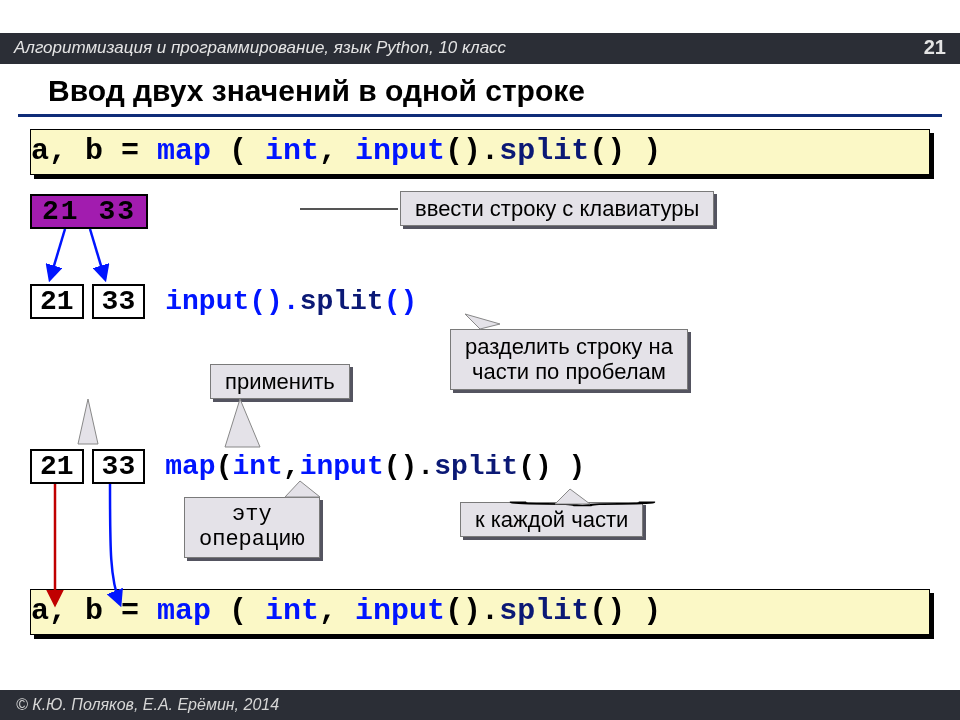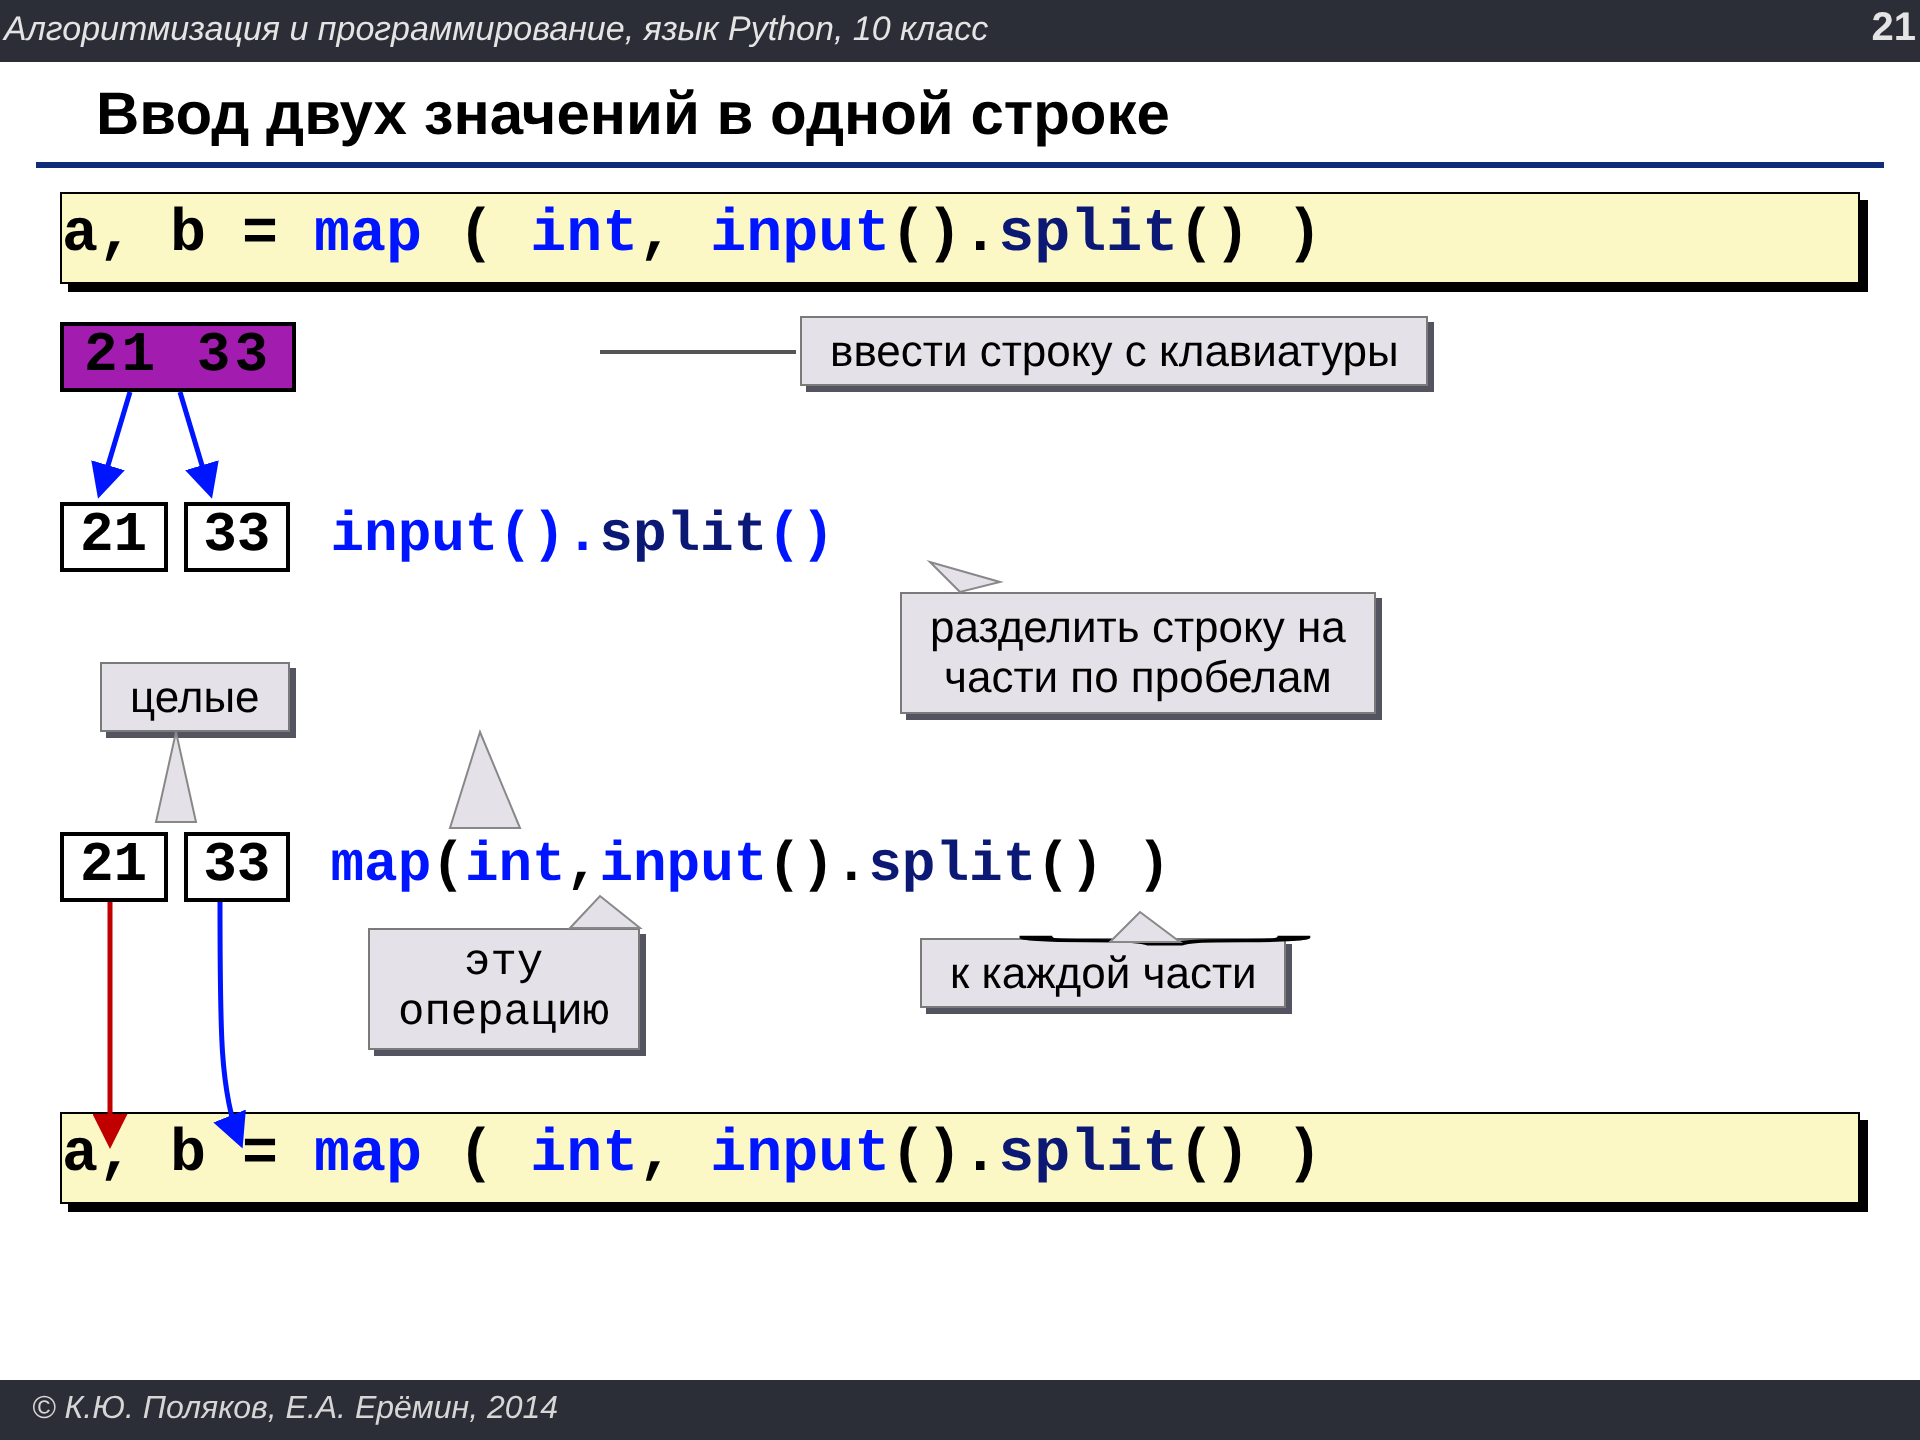--- a/index.html
+++ b/index.html
@@ -10,24 +10,25 @@
     background: #ffffff;
     font-family: Arial, Helvetica, sans-serif;
     position: relative;
     overflow: hidden;
   }
   .topbar {
     background: #2b2e36;
     color: #e4e4e4;
     font-style: italic;
     font-size: 17px;
-    padding: 3px 2px 5px;
+    padding: 3px 14px 5px;
     display: flex;
     justify-content: space-between;
     align-items: center;
+    margin-top: 33px;
   }
   .pagenum { font-style: normal; font-weight: bold; font-size: 20px; }
   .title {
     font-size: 30px;
     font-weight: bold;
     color: #000;
     padding: 10px 30px 6px;
     border-bottom: 3px solid #0f2c78;
     margin: 0 18px 12px 18px;
   }
@@ -158,21 +159,21 @@
       <span class="kw-blue">int</span>
       <span class="kw-black">, </span>
       <span class="kw-blue">input</span>
       <span class="kw-black">().</span>
       <span class="kw-navy">split</span>
       <span class="kw-black">() )</span>
   </div>
 
   <div class="callout" id="co-input">ввести строку с клавиатуры</div>
   <div class="callout" id="co-split">разделить строку на<br>части по пробелам</div>
-  <div class="callout" id="co-whole">целые</div>
+  <div class="callout" id="co-apply">применить</div>
   <div class="callout" id="co-op">эту<br>операцию</div>
   <div class="callout" id="co-each">к каждой части</div>
 
   <div class="codebar codebar2">
     <span class="kw-black">a, b = </span><span class="kw-blue">map</span><span class="kw-black"> ( </span><span class="kw-blue">int</span><span class="kw-black">, </span><span class="kw-blue">input</span><span class="kw-black">().</span><span class="kw-navy">split</span><span class="kw-black">() )</span>
   </div>
 
   <div class="brace" style="left:570px; top:340px;">⏟</div>
 
   <svg class="arrows" width="900" height="560">

